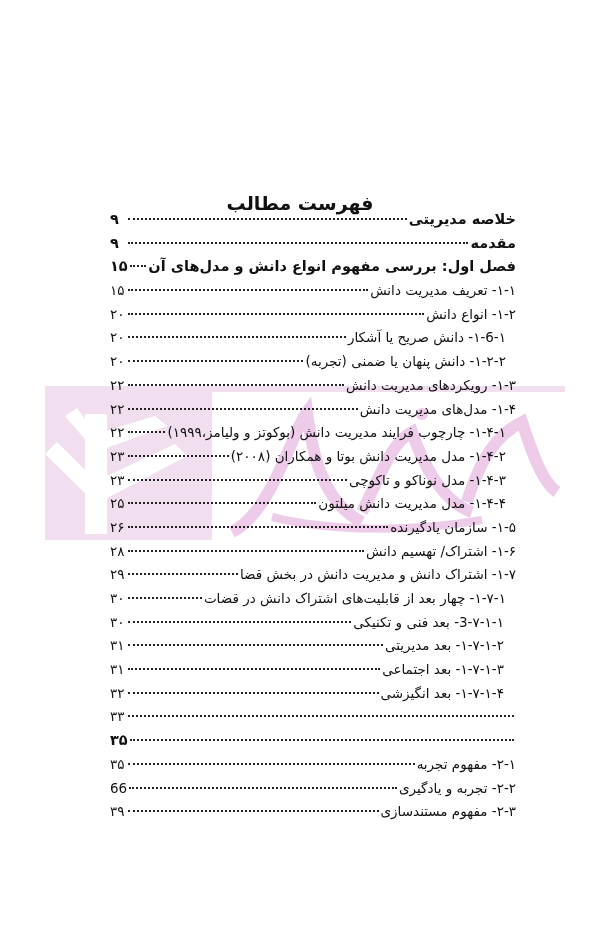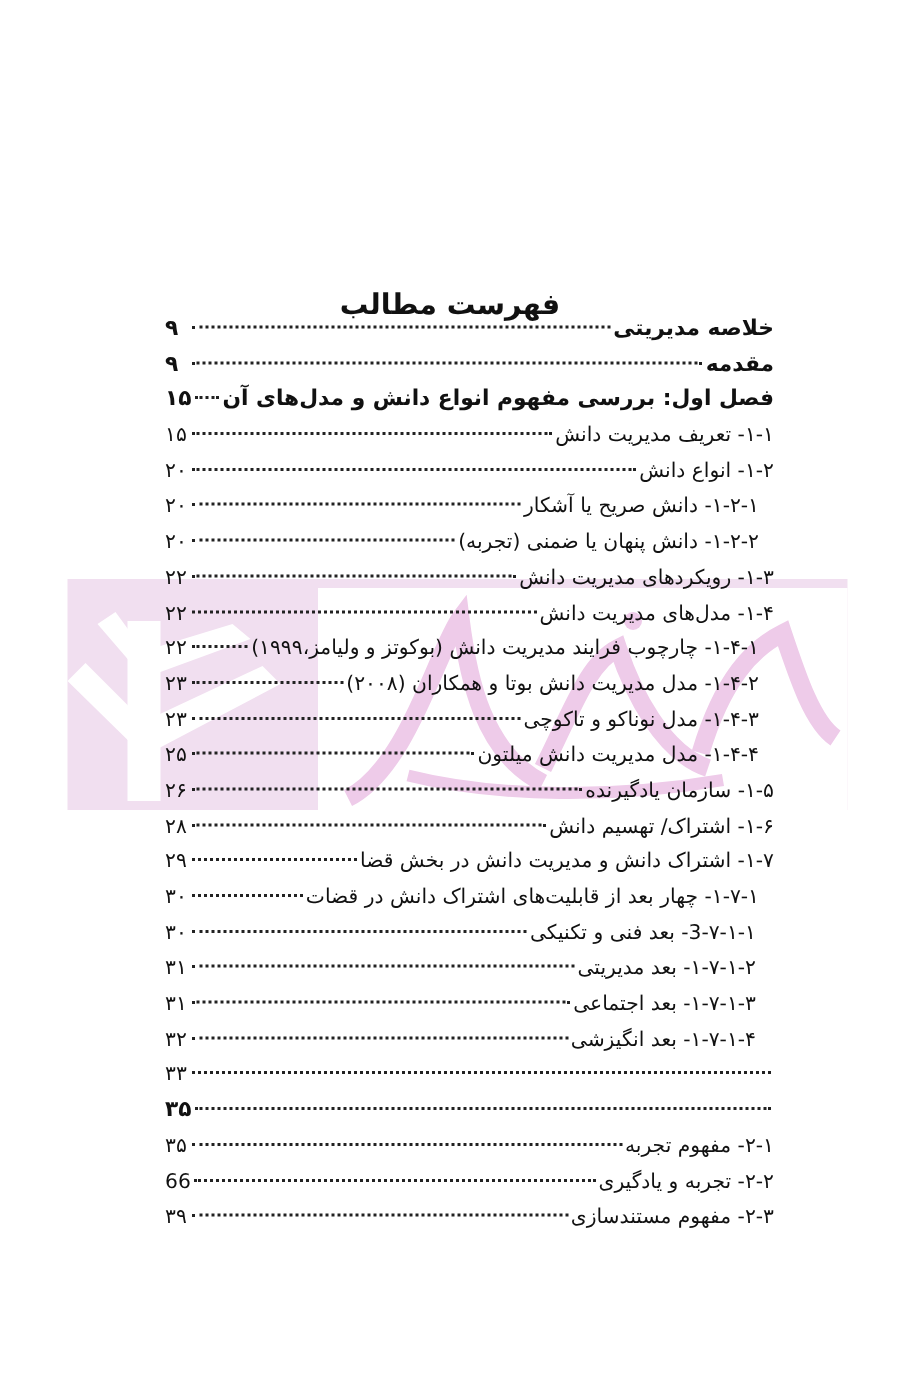--- a/index.html
+++ b/index.html
@@ -87,21 +87,21 @@
         <span class="label">۱-۱- تعریف مدیریت دانش</span>
         <span class="leader"></span>
         <span class="page-no">۱۵</span>
       </div>
       <div class="row ind1">
         <span class="label">۱-۲- انواع دانش</span>
         <span class="leader"></span>
         <span class="page-no">۲۰</span>
       </div>
       <div class="row ind2">
-        <span class="label">۱-۲-۱- دانش صریح یا آشکار</span>
+        <span class="label">۱-6-۱- دانش صریح یا آشکار</span>
         <span class="leader"></span>
         <span class="page-no">۲۰</span>
       </div>
       <div class="row ind2">
         <span class="label">۱-۲-۲- دانش پنهان یا ضمنی (تجربه)</span>
         <span class="leader"></span>
         <span class="page-no">۲۰</span>
       </div>
       <div class="row ind1">
         <span class="label">۱-۳- رویکردهای مدیریت دانش</span>

